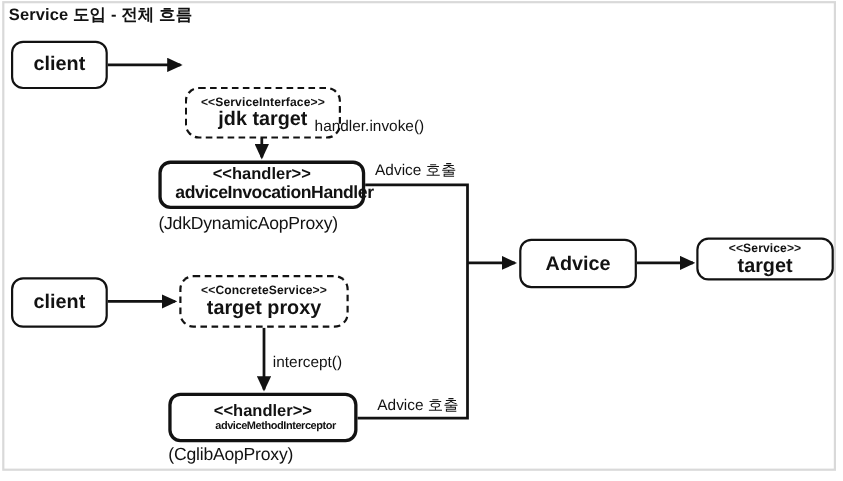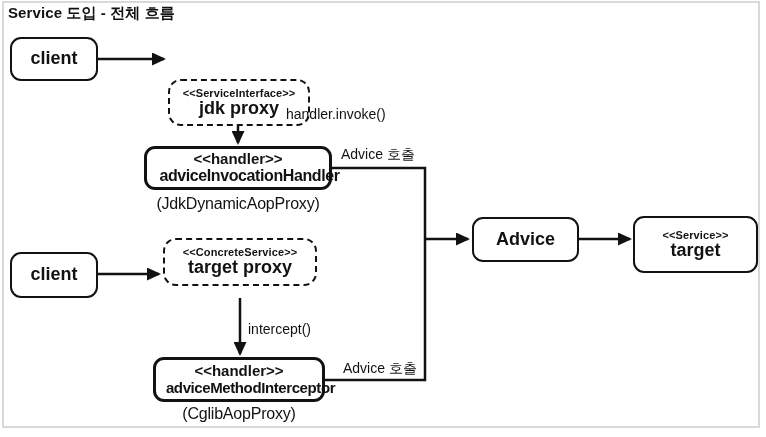--- a/index.html
+++ b/index.html
@@ -30,21 +30,21 @@
     align-items: center; justify-content: center;
     text-align: center; line-height: 1.1;
   }
   .dashed { border-style: dashed; border-radius: 13px; }
   .thick  { border-width: 3px; }
   .big    { font-size: 18px; font-weight: 700; }
   .stereo { font-size: 11px; font-weight: 700; letter-spacing: 0.1px; }
   .stereo-lg { font-size: 15px; font-weight: 700; }
   .name   { font-size: 16px; font-weight: 700; letter-spacing: -0.4px; white-space: nowrap; padding-left: 23px; }
   .caption {
-    position: absolute; text-align: center;
+    position: absolute; text-align: left;
     font-size: 16px; font-weight: 400; letter-spacing: -0.2px;
   }
   .edge-label {
     position: absolute; font-size: 14px; font-weight: 400;
     white-space: nowrap;
   }
 </style>
 </head>
 <body>
 
@@ -68,49 +68,49 @@
     <path d="M425,239 L468,239" stroke="#121212" stroke-width="2.5" fill="none" marker-end="url(#ah)"></path>
     <path d="M579,239 L630,239" stroke="#121212" stroke-width="2.5" fill="none" marker-end="url(#ah)"></path>
   </svg>
 
   <div class="box" style="left:10px; top:37px; width:88px; height:44px;">
     <span class="big">client</span>
   </div>
 
   <div class="box dashed" style="left:168px; top:33px; width:142px; height:47px;margin-top:46px;">
     <span class="stereo">&lt;&lt;ServiceInterface&gt;&gt;</span>
-    <span class="big">jdk proxy</span>
+    <span class="big">jdk target</span>
   </div>
 
   <div class="box thick" style="left:144px; top:146px; width:188px; height:44px;">
     <span class="stereo-lg">&lt;&lt;handler&gt;&gt;</span>
     <span class="name">adviceInvocationHandler</span>
   </div>
   <div class="caption" style="left:144px; top:195px; width:188px;">(JdkDynamicAopProxy)</div>
 
   <div class="box" style="left:10px; top:252px; width:88px; height:46px;">
     <span class="big">client</span>
   </div>
 
-  <div class="box dashed" style="left:163px; top:238px; width:154px; height:48px;">
+  <div class="box dashed" style="left:163px; top:250px; width:154px; height:48px;">
     <span class="stereo">&lt;&lt;ConcreteService&gt;&gt;</span>
     <span class="big">target proxy</span>
   </div>
 
   <div class="box thick" style="left:153px; top:357px; width:172px; height:45px;">
     <span class="stereo-lg">&lt;&lt;handler&gt;&gt;</span>
-    <span class="name" style="font-size:15px;">adviceMethodInterceptor</span>
+    <span class="name" style="font-size:10px;">adviceMethodInterceptor</span>
   </div>
   <div class="caption" style="left:153px; top:405px; width:172px;">(CglibAopProxy)</div>
 
   <div class="box" style="left:472px; top:217px; width:107px; height:45px;">
     <span class="big">Advice</span>
   </div>
 
-  <div class="box" style="left:633px; top:216px; width:125px; height:57px;">
+  <div class="box" style="left:633px; top:216px; width:125px; height:39px;">
     <span class="stereo">&lt;&lt;Service&gt;&gt;</span>
     <span class="big">target</span>
   </div>
 
   <div class="edge-label" style="left:250px; top:106px;margin-left:36px;">handler.invoke()</div>
   <div class="edge-label" style="left:248px; top:321px;">intercept()</div>
   <div class="edge-label" style="left:341px; top:146px;">Advice 호출</div>
   <div class="edge-label" style="left:343px; top:360px;">Advice 호출</div>
 
 </div>

